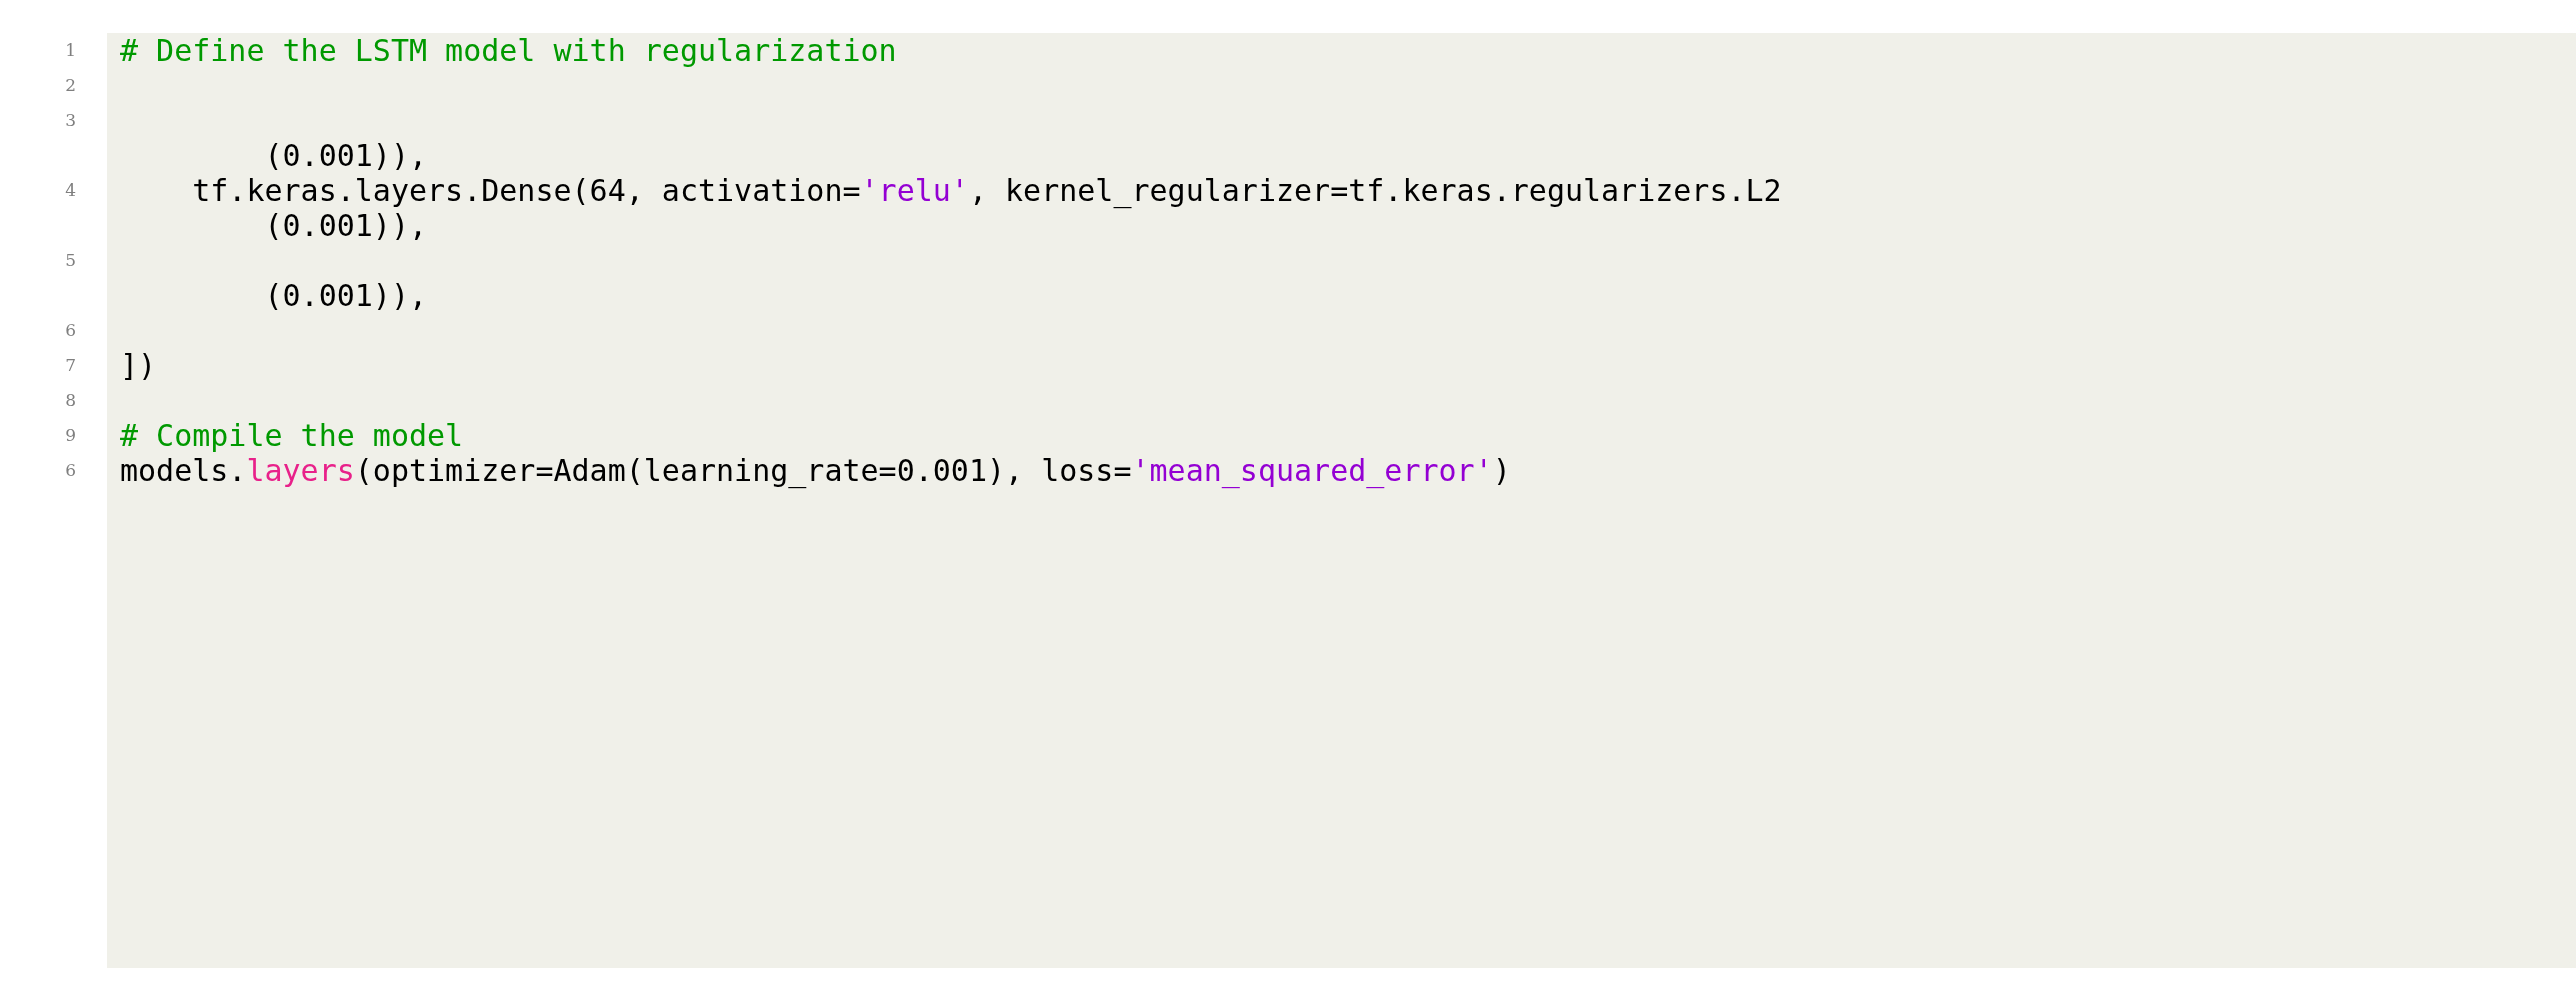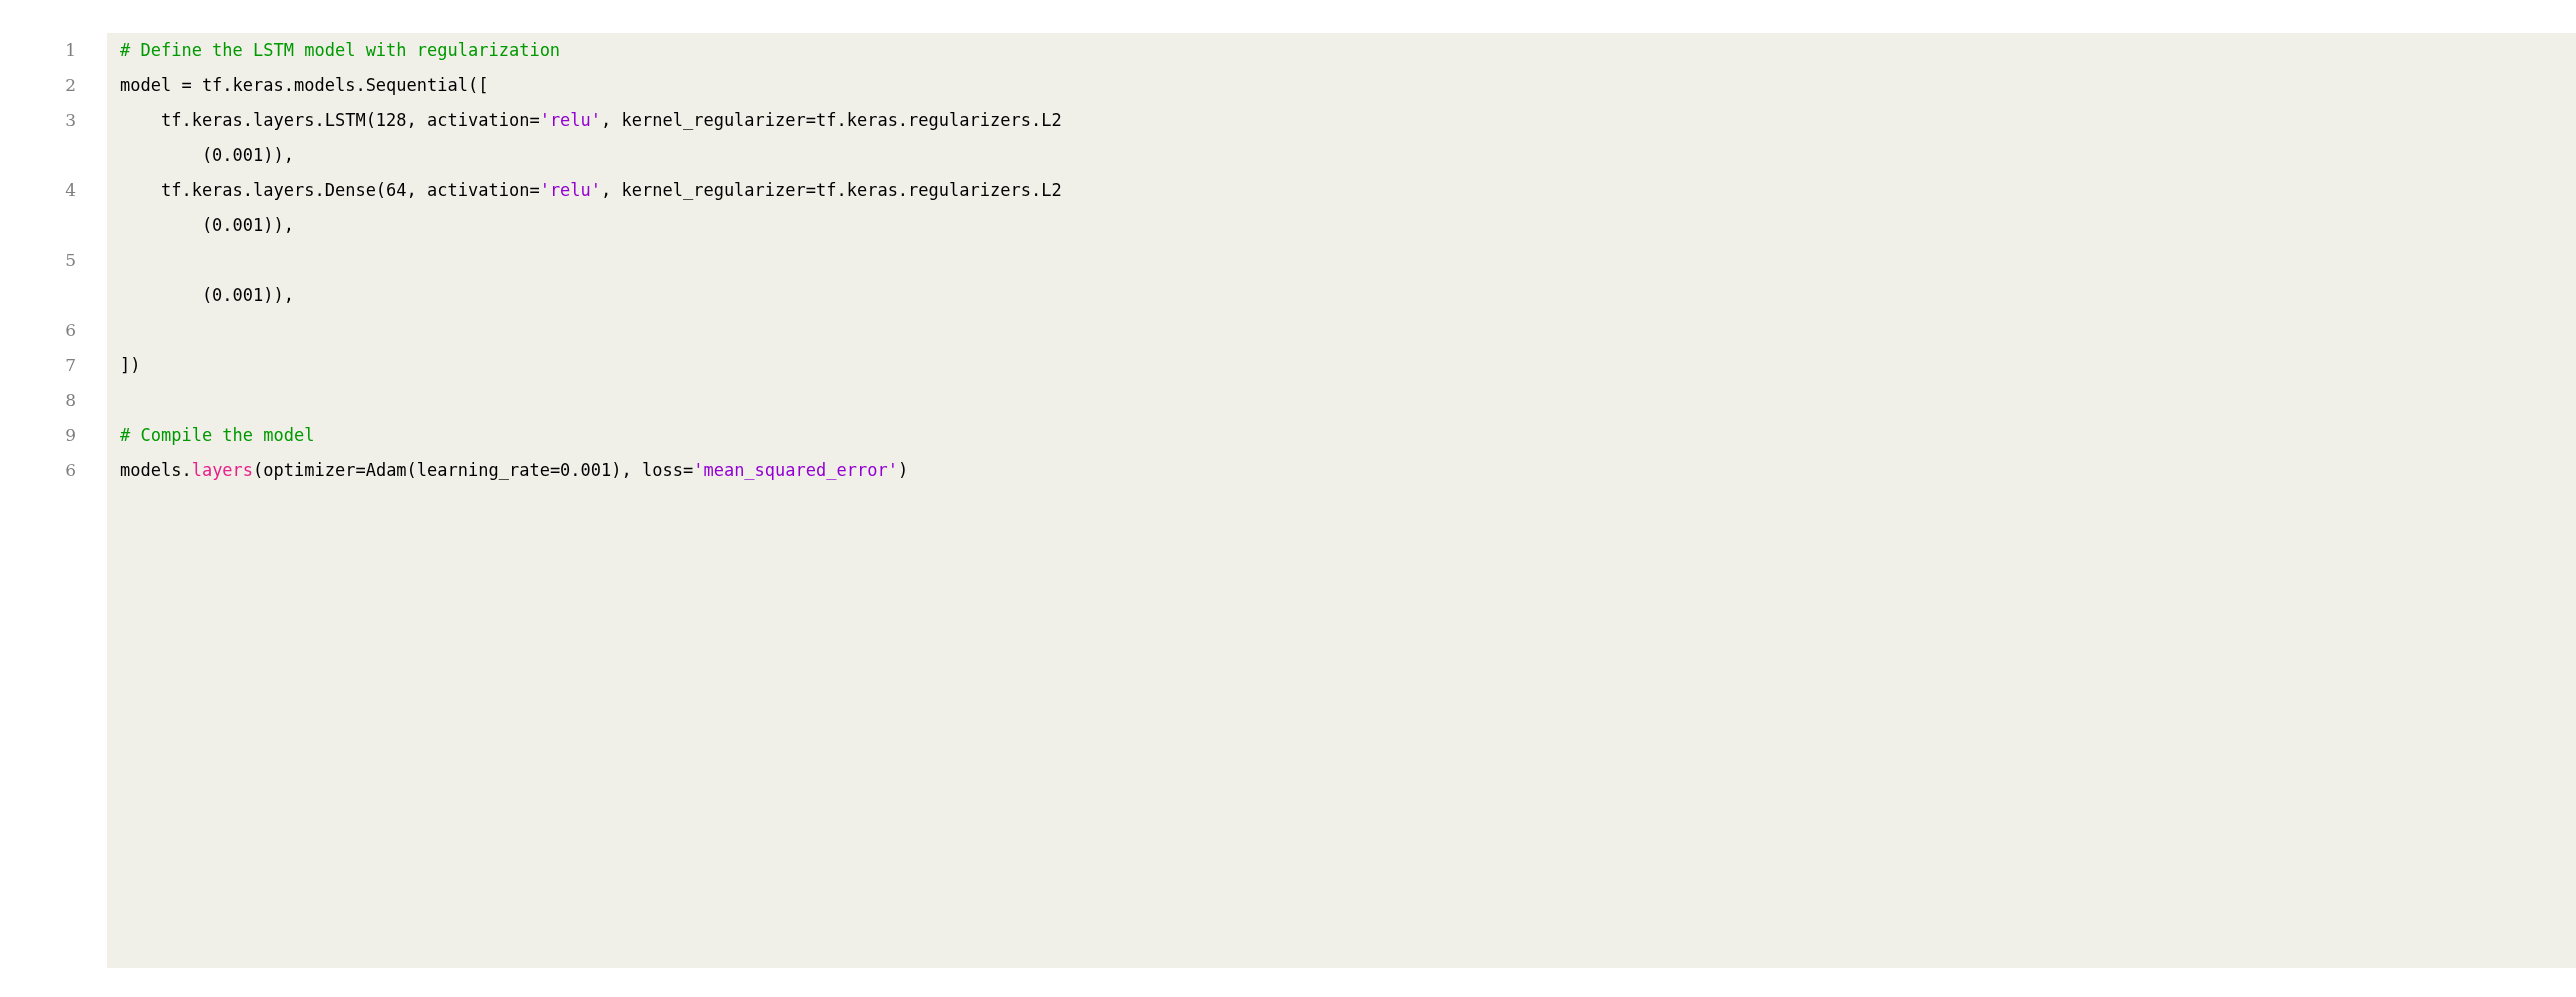--- a/index.html
+++ b/index.html
@@ -54,42 +54,42 @@
     color: #7F7F7F;
     font-family: "DejaVu Serif", "Liberation Serif", serif;
     font-size: 17px;
     line-height: 35px;
   }
 
   .code {
     position: absolute;
     left: 120px;
     top: 0;
-    font-size: 17px;
+    font-size: 30px;
     line-height: 35px;
     letter-spacing: 0px;
     color: #000000;
     font-family: "DejaVu Sans Mono", "Liberation Mono", monospace;
   }
 
   
   .tok-comment { color: #009900; }
   .tok-string  { color: #9400D3; }
   .tok-keyword { color: #E8218A; }
   .tok-plain   { color: #000000; }
 </style>
 </head>
 <body>
 
 <div id="listing">
   <div class="code-panel"></div>
   <div class="lines" id="lines-root">
       <div class="line"><div class="gutter">1</div><div class="code"><span class="tok-comment"># Define the LSTM model with regularization</span></div></div>
-      <div class="line"><div class="gutter">2</div><div class="code"><span class="tok-plain">model = tf.keras.models.Sequential([</span></div></div>
-      <div class="line"><div class="gutter">3</div><div class="code"><span class="tok-plain">    tf.keras.layers.LSTM(128, activation=</span><span class="tok-string">'relu'</span><span class="tok-plain">, kernel_regularizer=tf.keras.regularizers.L2</span></div></div>
+      <div class="line"><div class="gutter">2</div></div>
+      <div class="line"><div class="gutter">3</div></div>
       <div class="line"><div class="gutter"></div><div class="code"><span class="tok-plain">        (0.001)),</span></div></div>
       <div class="line"><div class="gutter">4</div><div class="code"><span class="tok-plain">    tf.keras.layers.Dense(64, activation=</span><span class="tok-string">'relu'</span><span class="tok-plain">, kernel_regularizer=tf.keras.regularizers.L2</span></div></div>
       <div class="line"><div class="gutter"></div><div class="code"><span class="tok-plain">        (0.001)),</span></div></div>
       <div class="line"><div class="gutter">5</div></div>
       <div class="line"><div class="gutter"></div><div class="code"><span class="tok-plain">        (0.001)),</span></div></div>
       <div class="line"><div class="gutter">6</div></div>
       <div class="line"><div class="gutter">7</div><div class="code"><span class="tok-plain">])</span></div></div>
       <div class="line"><div class="gutter">8</div><div class="code"><span class="tok-plain"></span></div></div>
       <div class="line"><div class="gutter">9</div><div class="code"><span class="tok-comment"># Compile the model</span></div></div>
       <div class="line"><div class="gutter">6</div><div class="code"><span class="tok-plain">models.</span><span class="tok-keyword">layers</span><span class="tok-plain">(optimizer=Adam(learning_rate=0.001), loss=</span><span class="tok-string">'mean_squared_error'</span><span class="tok-plain">)</span></div></div>

